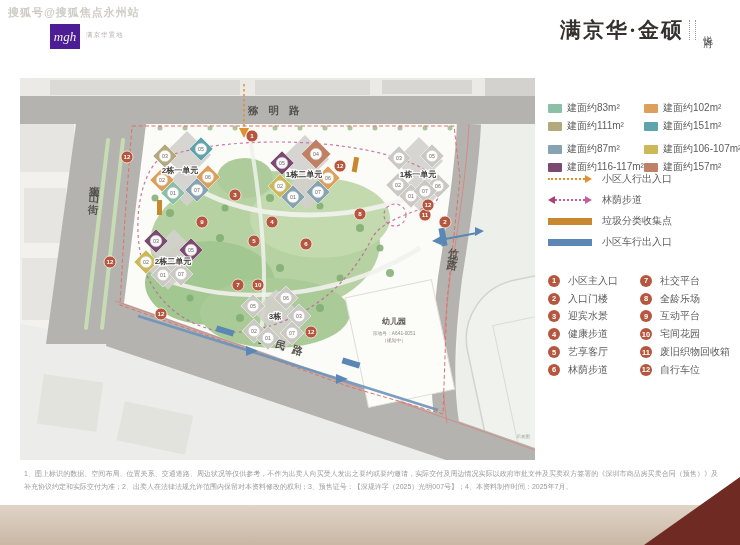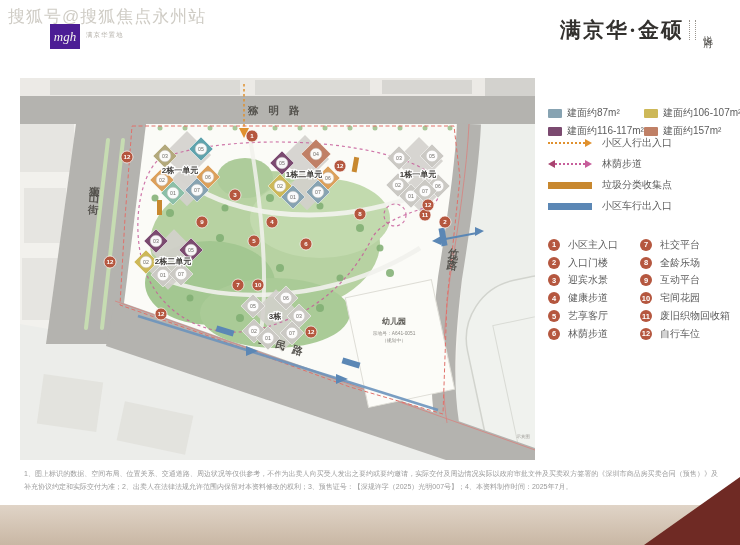--- a/index.html
+++ b/index.html
@@ -1,21 +1,21 @@
 <!DOCTYPE html>
 <html><head>
 <meta charset="utf-8">
 <style>
   html,body{margin:0;padding:0;}
   body{width:740px;height:545px;position:relative;overflow:hidden;background:#ffffff;
        font-family:"Liberation Sans","DejaVu Sans",sans-serif;}
   .page{position:absolute;inset:0;}
 
   
-  .watermark{position:absolute;left:8px;top:5px;font-size:17px;font-weight:400;letter-spacing:1px;
+  .watermark{position:absolute;left:8px;top:5px;font-size:11px;font-weight:700;letter-spacing:1px;
              color:#cfccc5;text-shadow:1px 1px 0 #fff,-1px -1px 0 #fff;}
   .logo-box{position:absolute;left:50px;top:24px;width:30px;height:25px;background:#4c1d95;
             color:#f4f2ee;display:flex;align-items:center;justify-content:center;
             font-family:"Liberation Serif","DejaVu Serif",serif;font-style:italic;font-size:13px;}
   .logo-sub{position:absolute;left:86px;top:31px;font-size:6.5px;color:#b5b1aa;letter-spacing:1px;}
 
   
   .brand{position:absolute;top:16px;right:26px;display:flex;align-items:center;gap:5px;color:#33312e;}
   .brand-name{font-family:"Liberation Serif","DejaVu Serif",serif;font-size:21px;font-weight:600;letter-spacing:2px;}
   .brand-sep{width:0;height:20px;border-left:1px dotted #9a968f;}
@@ -441,20 +441,38 @@
           </g>
           <g>
             <circle cx="291" cy="254" r="6" fill="#b5573f" stroke="#ffffff" stroke-width="0.7"></circle>
             <text x="291" y="256.2" class="marker-num">12</text>
           </g>
         </g>
     </svg>
   </div>
 
   <div class="legend">
+    <div class="area-grid">
+      <div class="lg-row">
+          <span class="swatch" style="background-color: rgb(140, 191, 168);"></span>
+          <span>建面约83m²</span>
+        </div>
+      <div class="lg-row">
+          <span class="swatch" style="background-color: rgb(220, 160, 91);"></span>
+          <span>建面约102m²</span>
+        </div>
+      <div class="lg-row">
+          <span class="swatch" style="background-color: rgb(179, 169, 124);"></span>
+          <span>建面约111m²</span>
+        </div>
+      <div class="lg-row">
+          <span class="swatch" style="background-color: rgb(95, 163, 173);"></span>
+          <span>建面约151m²</span>
+        </div>
+    </div>
     <div class="area-grid g2">
       <div class="lg-row">
           <span class="swatch" style="background-color: rgb(135, 163, 178);"></span>
           <span>建面约87m²</span>
         </div>
       <div class="lg-row">
           <span class="swatch" style="background-color: rgb(205, 184, 88);"></span>
           <span>建面约106-107m²</span>
         </div>
       <div class="lg-row">

